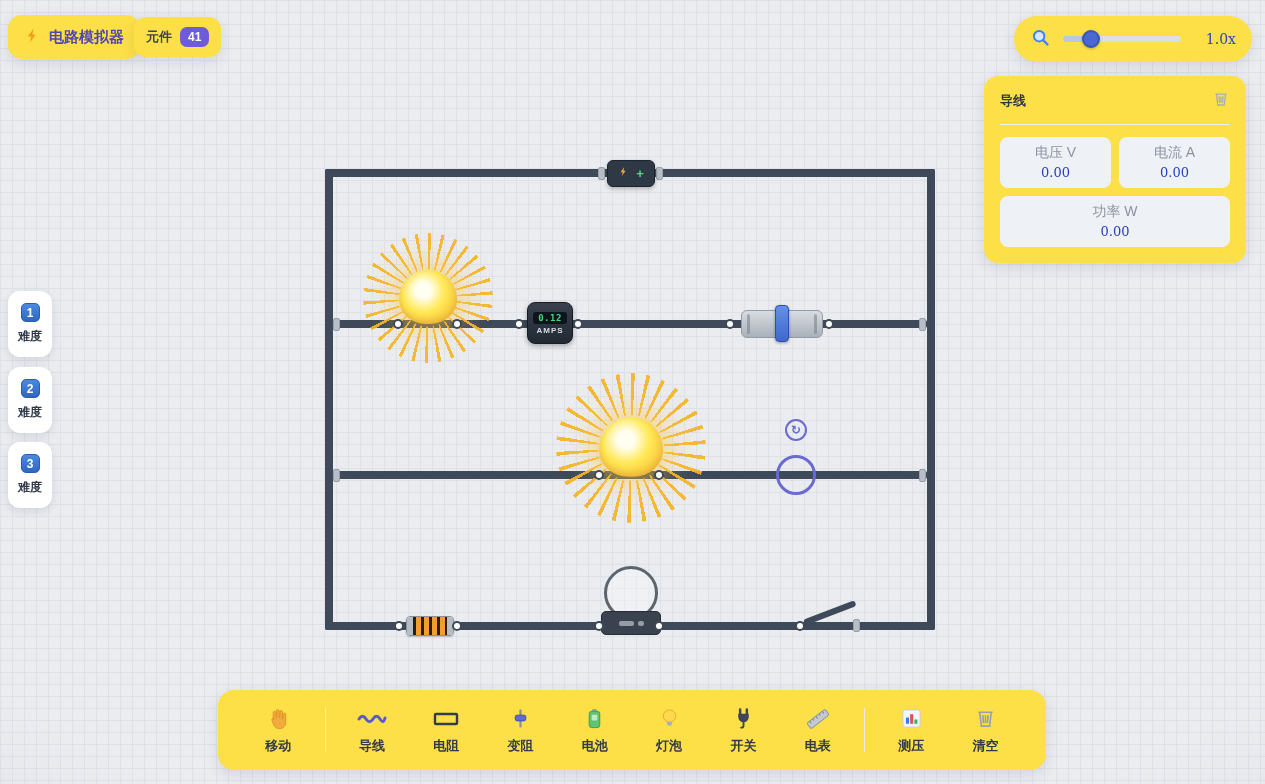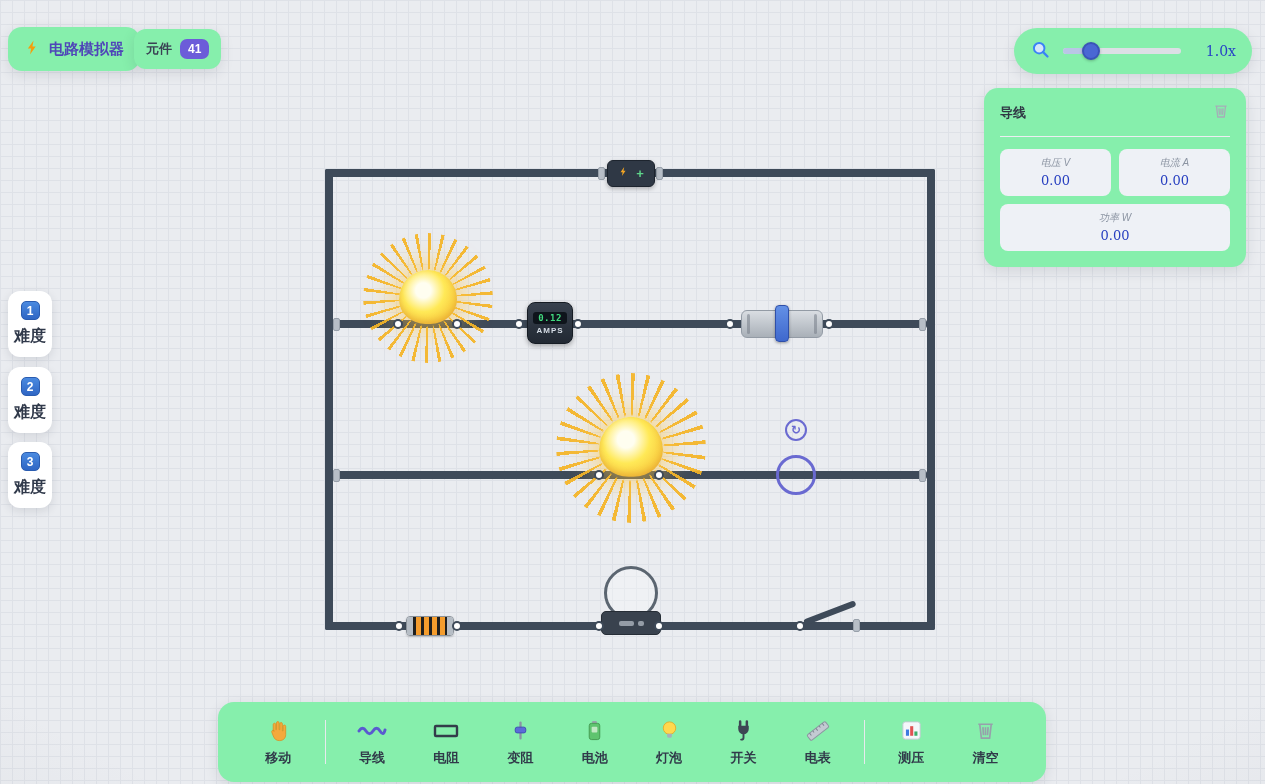--- a/index.html
+++ b/index.html
@@ -120,23 +120,22 @@
   .base-slot.small { width:6px; }
 
   .switch-blade {
     position:absolute; left:804px; top:619px; width:55px; height:6px;
     background:#3e4a59; border-radius:3px;
     transform:rotate(-21deg); transform-origin:2px 3px;
   }
 
   
   .float-card {
-    position:absolute; background:#86efac; border-radius:14px;
+    position:absolute; background:#fde047; border-radius:14px;
     box-shadow:0 4px 14px rgba(30,40,60,.12);
-    margin-top:12px;
   }
 
   .logo-pill { left:8px; top:15px; height:44px; padding:0 16px; display:flex; align-items:center; gap:8px; border-radius:14px; }
   .logo-title { font-size:15px; font-weight:700; color:#4f46b8; }
 
   .comp-pill { left:134px; top:17px; height:40px; padding:0 12px; display:flex; align-items:center; gap:8px; border-radius:12px; }
   .comp-label { font-size:13px; font-weight:700; color:#3a4254; }
   .comp-count {
     background:#6c5cd9; color:#fff; font-size:12px; font-weight:700;
     padding:3px 8px; border-radius:7px;
@@ -155,33 +154,33 @@
     position:absolute; left:8px; width:44px; height:66px; background:#fff; border-radius:12px;
     box-shadow:0 3px 10px rgba(30,40,60,.12);
     display:flex; flex-direction:column; align-items:center; justify-content:center; gap:6px;
   }
   .keycap {
     width:19px; height:19px; border-radius:5px;
     background:linear-gradient(180deg,#4a8ae0,#2f66c4); border:1px solid #2a5cb0;
     color:#fff; font-size:12px; font-weight:700;
     display:flex; align-items:center; justify-content:center;
   }
-  .diff-label { font-size:16px; font-weight:700; color:#30394a; }
+  .diff-label { font-size:12px; font-weight:700; color:#30394a; }
 
   
   .props-panel { left:984px; top:76px; width:262px; padding:14px 16px 16px; border-radius:14px; }
   .props-header { display:flex; align-items:center; justify-content:space-between; }
   .props-title { font-size:13px; font-weight:700; color:#2f3744; }
   .props-divider { border:none; border-top:1px solid #eceef2; margin:12px 0; }
   .props-grid { display:grid; grid-template-columns:1fr 1fr; gap:8px; }
   .prop-field {
     background:#eef1f6; border-radius:8px; text-align:center; padding:7px 0 8px;
   }
   .prop-field.wide { grid-column:1 / span 2; }
-  .prop-label { font-size:10px; color:#8b94a2;font-style:italic; }
+  .prop-label { font-size:14px; color:#8b94a2; }
   .prop-value { margin-top:3px; font-family:"DejaVu Serif",serif; font-size:13px; color:#2840c0; }
 
   
   .toolbar {
     left:218px; top:690px; width:828px; height:80px; border-radius:16px;
     display:flex; align-items:center; justify-content:space-evenly; padding:0 14px;
   }
   .tb-item { display:flex; flex-direction:column; align-items:center; gap:5px; cursor:pointer; width:56px; }
   .tb-icon { height:27px; display:flex; align-items:center; justify-content:center; }
   .tb-label { font-size:13px; font-weight:700; color:#303a49; white-space:nowrap; }

